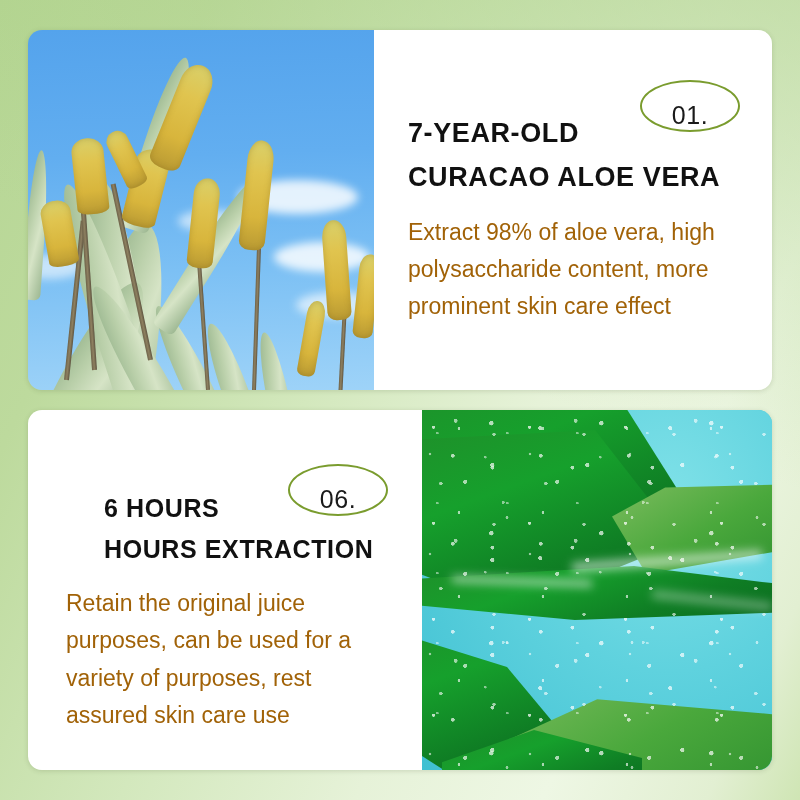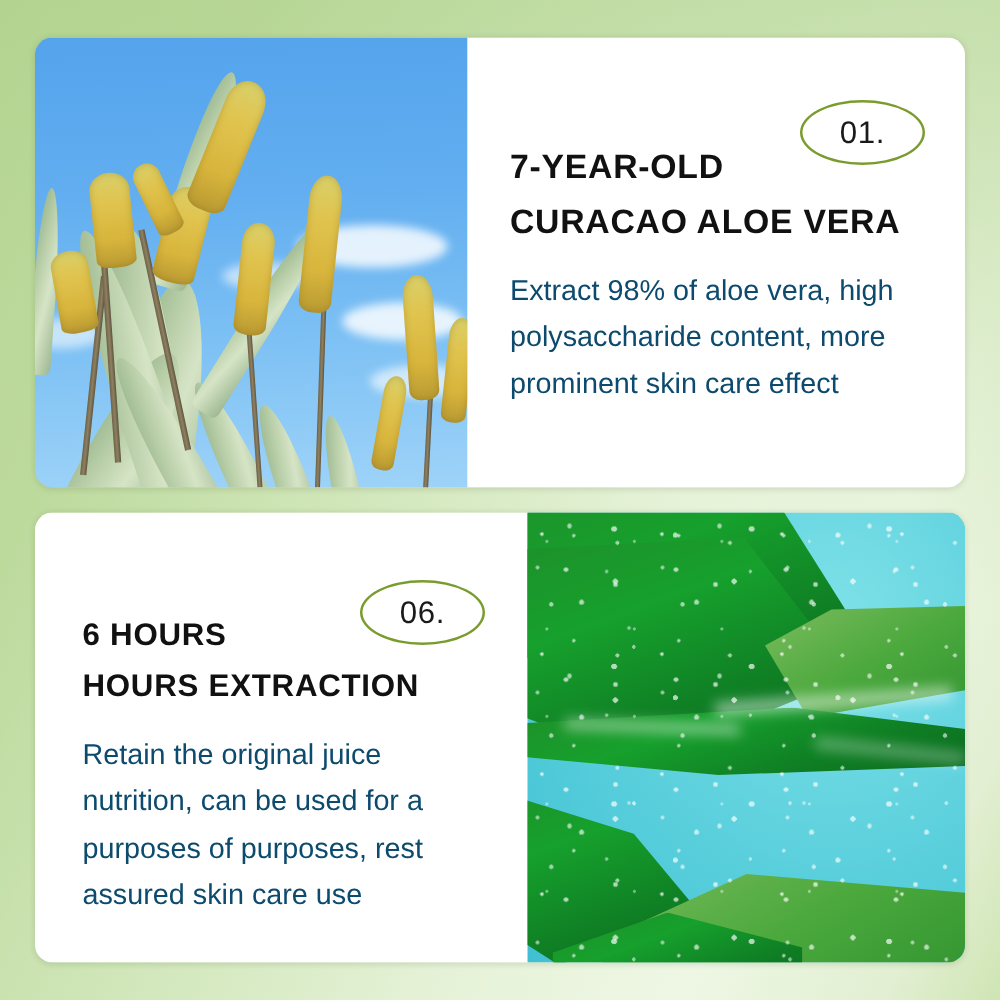--- a/index.html
+++ b/index.html
@@ -70,21 +70,21 @@
   #row-2 .photo { width: 350px; order: 2; }
   #row-2 .text-panel { order: 1; padding-left: 38px; padding-right: 26px; }
 
   .badge {
     position: absolute;
     width: 96px;
     height: 48px;
     border: 2px solid #7a9c2e;
     border-radius: 50%;
     display: flex;
-    align-items: center;
+    align-items: flex-end;
     justify-content: center;
     font-size: 25px;
     color: #1a1a1a;
     letter-spacing: 0.5px;
   }
   #badge-01 { right: 32px; top: 50px; }
   #badge-02 { left: 260px; top: 54px; }
 
   .headline {
     font-size: 27px;
@@ -92,31 +92,31 @@
     color: #111111;
     letter-spacing: 0.6px;
     line-height: 1.62;
     margin: 0;
     white-space: nowrap;
   }
   #row-2 .headline { font-size: 25px; }
 
   .body-copy {
     font-size: 23px;
-    color: #0c4a6e;
+    color: #a16207;
     line-height: 1.62;
     margin: 14px 0 0 0;
     font-weight: 400;
   }
   #row-1 .body-copy { max-width: 345px; }
   #row-2 .body-copy { max-width: 340px; margin-top: 16px; }
 
   .head-block { margin-top: 4px; }
   #row-1 .head-block { margin-top: 18px; }
-  #row-2 .head-block { margin-top: 42px; }
+  #row-2 .head-block { margin-top: 42px; margin-left: 38px; }
 
   
   .sky {
     position: absolute;
     inset: 0;
     background: linear-gradient(178deg, #54a3ec 0%, #62aef0 35%, #7cc0f4 66%, #9ed3f8 100%);
   }
   .cloud {
     position: absolute;
     background: rgba(255,255,255,0.82);
@@ -251,21 +251,21 @@
   <div class="row" id="row-2">
 
     <div class="text-panel">
       <div class="badge" id="badge-02">
         <span>06.</span>
       </div>
       <div class="head-block">
         <p class="headline">6 HOURS</p>
         <p class="headline">HOURS EXTRACTION</p>
       </div>
-      <p class="body-copy">Retain the original juice nutrition, can be used for a purposes of purposes, rest assured skin care use</p>
+      <p class="body-copy">Retain the original juice purposes, can be used for a variety of purposes, rest assured skin care use</p>
     </div>
 
     <div class="photo">
       <div class="gelbg"></div>
 
       <div class="leaf" style="left:-40px;top:-30px;width:300px;height:210px;clip-path:polygon(0% 0%,82% 14%,100% 60%,56% 98%,0% 58%);transform:rotate(-3deg);"></div>
 
       <div class="leaf" style="left:-30px;top:20px;width:290px;height:180px;clip-path:polygon(0% 6%,70% 0%,100% 62%,42% 100%,0% 74%);"></div>
 
       <div class="leaf-light" style="left:190px;top:74px;width:190px;height:90px;clip-path:polygon(0% 36%,28% 4%,100% 0%,100% 70%,18% 100%);"></div>

